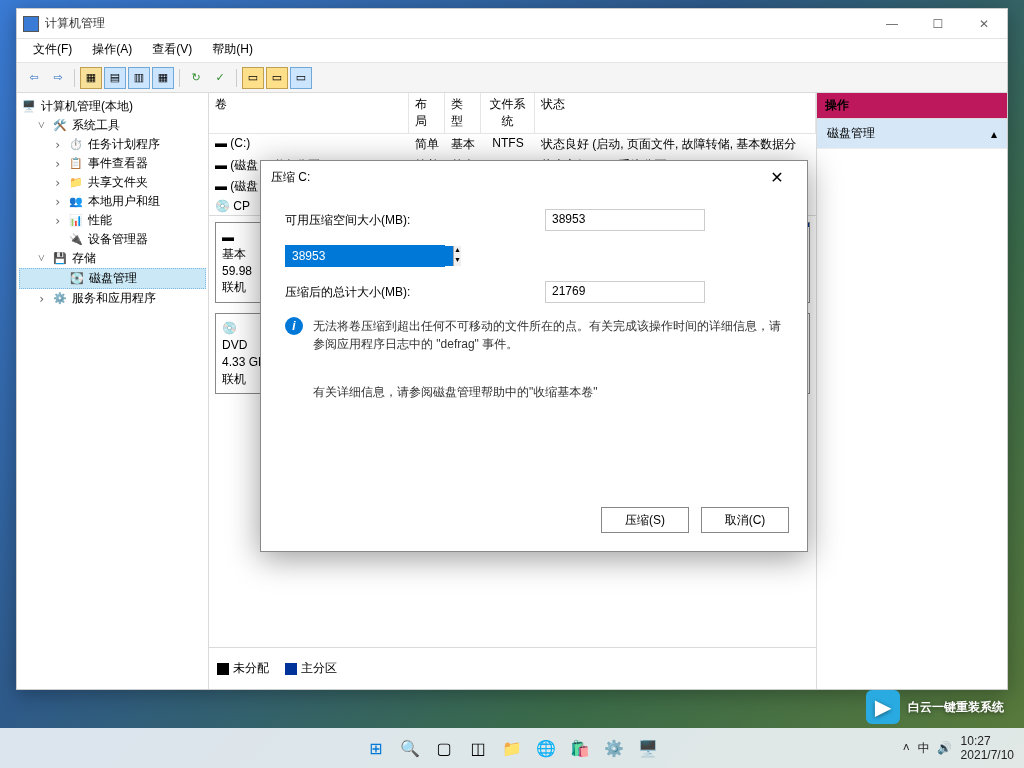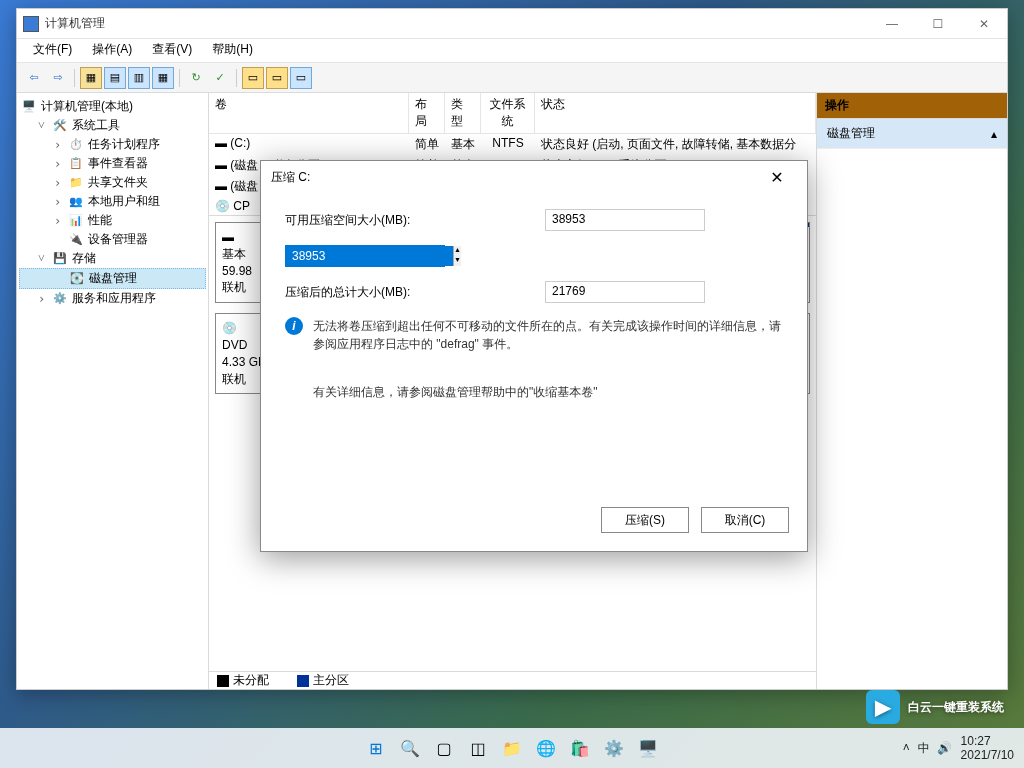--- a/index.html
+++ b/index.html
@@ -28,24 +28,24 @@
 .vol-table { border-bottom:1px solid #dadada; }
 .vh-row { display:flex; background:#fff; border-bottom:1px solid #e5e5e5; }
 .vh { padding:3px 6px; border-right:1px solid #e5e5e5; font-weight:normal; }
 .vr { display:flex; padding:1px 0; }
 .vc { padding:1px 6px; overflow:hidden; white-space:nowrap; }
 .c-vol{width:200px;} .c-lay{width:36px;} .c-typ{width:36px;} .c-fs{width:54px;text-align:center;} .c-stat{flex:1;}
 .disk-map { flex:1; padding:6px; overflow:auto; background:#fff; }
 .disk-row { display:flex; border:1px solid #888; margin-bottom:10px; min-height:72px; }
 .disk-head { width:110px; border-right:1px solid #888; padding:6px; font-size:11px; line-height:1.4; }
 .disk-part { flex:1; border-left:2px solid #003399; padding:6px; font-size:11px; line-height:1.4; }
-.legend { border-top:1px solid #dadada; padding:0 8px; display:flex; gap:28px; align-items:center; }
+.legend { border-top:1px solid #dadada; padding:12px 8px; display:flex; gap:16px; align-items:center; }
 .legend .sw { width:12px; height:12px; display:inline-block; margin-right:4px; vertical-align:middle; }
 .actions { width:190px; }
-.actions-head { background:#a16207; padding:4px 8px; border-bottom:1px solid #dadada; font-weight:bold; }
+.actions-head { background:#be185d; padding:4px 8px; border-bottom:1px solid #dadada; font-weight:bold; }
 .act-section { padding:6px 10px; border-bottom:1px solid #eee; display:flex; align-items:center; justify-content:space-between; }
 .act-section.hl { background:#d6e8f7; }
 .dialog { position:absolute; left:232px; top:160px; width:548px; height:392px; background:#fff; border:1px solid #888; box-shadow:0 6px 30px rgba(0,0,0,0.4); z-index:10; display:flex; flex-direction:column;margin-left:28px; }
 .dlg-title { height:32px; display:flex; align-items:center; padding:0 10px; }
 .dlg-title span { flex:1; }
 .dlg-close { width:40px; height:28px; display:flex; align-items:center; justify-content:center; font-size:16px; cursor:pointer; }
 .dlg-body { flex:1; padding:16px 24px; }
 .field-row { display:flex; align-items:center; margin-bottom:14px; }
 .field-row label { width:260px; }
 .field-row .ro-field { width:160px; height:22px; border:1px solid #ccc; padding:2px 6px; background:#fff; }

